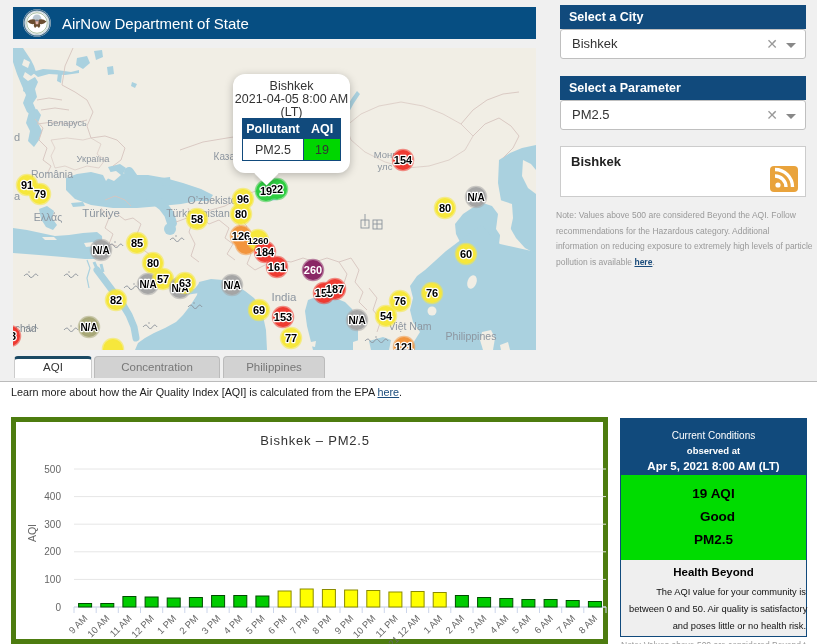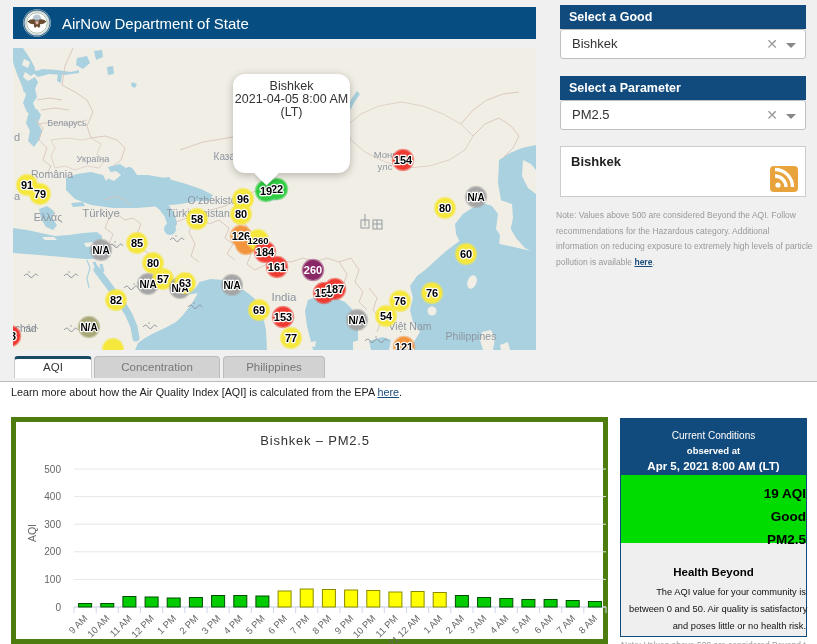--- a/index.html
+++ b/index.html
@@ -37,21 +37,21 @@
     border-top:3px solid #1a4a66; color:#333; line-height:16px; z-index:3; }
   #tabline { left:0; top:381px; width:817px; height:1px; background:#bbb; }
   #learn { left:11px; top:386px; width:700px; font-size:10.8px; color:#222; background:transparent; }
   #learn a { color:#1a4c7c; }
   #whitebot { left:0; top:382px; width:817px; height:262px; background:#fff; }
   
   #chartbox { left:11px; top:417px; width:597px; height:227px; background:#fff; border:5px solid #4d7c0f; }
   
   #cc { left:620px; top:418px; width:187px; height:219px; border:1px solid #114a7c; background:#efefef; }
   #cchdr { position:absolute; left:0; top:0; width:100%; height:56px; background:#114a7c; color:#fff; text-align:center; }
-  #ccgreen { position:absolute; left:0; top:56px; width:100%; height:68px; background:#00dc00; text-align:right;
+  #ccgreen { position:absolute; left:0; top:56px; width:100%; height:85px; background:#00dc00; text-align:center;
     font-weight:bold; font-size:13.5px; color:#000; }
   #cchealth { position:absolute; left:0; top:141px; width:100%; text-align:center; }
   #ccnote { left:621px; top:640px; width:190px; font-size:8.5px; color:#999; }
 </style>
 </head>
 <body>
 <div class="abs" id="topbg"></div>
 <div class="abs" id="whitebot"></div>
 
 <div class="abs" id="hdr">
@@ -261,38 +261,50 @@
 <text x="463" y="153" font-size="10" fill="#000" stroke="#fff" stroke-width="2.3" paint-order="stroke" stroke-linejoin="round">N/A</text>
 <text x="432" y="164" font-size="11" fill="#000" stroke="#fff" stroke-width="2.5" paint-order="stroke" stroke-linejoin="round">80</text>
 <text x="453" y="210" font-size="11" fill="#000" stroke="#fff" stroke-width="2.5" paint-order="stroke" stroke-linejoin="round">60</text>
 <text x="419" y="249" font-size="11" fill="#000" stroke="#fff" stroke-width="2.5" paint-order="stroke" stroke-linejoin="round">76</text>
 <text x="387" y="257" font-size="11" fill="#000" stroke="#fff" stroke-width="2.5" paint-order="stroke" stroke-linejoin="round">76</text>
 <text x="373" y="272" font-size="11" fill="#000" stroke="#fff" stroke-width="2.5" paint-order="stroke" stroke-linejoin="round">54</text>
 </g>
 </svg>
 </div>
 
-<div class="abs selhdr" style="top:5px;">Select a Good</div>
+<div class="abs selhdr" style="top:5px;">Select a City</div>
 <div class="abs selbox" style="top:29px;">Bishkek<span class="selx">✕</span><span class="selcaret"></span></div>
 <div class="abs selhdr" style="top:76px;">Select a Parameter</div>
 <div class="abs selbox" style="top:100px;">PM2.5<span class="selx">✕</span><span class="selcaret"></span></div>
 <div class="abs" id="rssbox">
   <b>Bishkek</b>
   <div id="rssicon">
     <svg width="28" height="26" viewBox="0 0 28 26">
       <circle cx="8" cy="19" r="2.6" fill="#fff"></circle>
       <path d="M5 10 A 11 11 0 0 1 16 21" fill="none" stroke="#fff" stroke-width="3.4"></path>
       <path d="M5 3.5 A 17.5 17.5 0 0 1 22.5 21" fill="none" stroke="#fff" stroke-width="3.4"></path>
     </svg>
   </div>
 </div>
 <div class="abs" id="notetxt">Note: Values above 500 are considered Beyond the AQI. Follow<br>recommendations for the Hazardous category. Additional<br>information on reducing exposure to extremely high levels of particle<br>pollution is available <a href="#">here</a>.</div>
 
 <div class="abs" id="popup">
   <div style="text-align:center;padding-top:6px;font-size:12.5px;color:#333;line-height:13px;">Bishkek<br>2021-04-05 8:00 AM<br>(LT)</div>
+  <table id="ptab">
+      <tbody>
+        <tr>
+          <th style="width:61px;">Pollutant</th>
+          <th style="width:37px;">AQI</th>
+        </tr>
+  <tr>
+          <td>PM2.5</td>
+          <td style="background:#00d600;">19</td>
+        </tr>
+      </tbody>
+    </table>
   <div id="parrow"></div>
 </div>
 
 <div class="abs tab" id="tab1">AQI</div>
 <div class="abs tab" style="left:94px;width:126px;">Concentration</div>
 <div class="abs tab" style="left:223px;width:102px;">Philippines</div>
 <div class="abs" id="tabline"></div>
 <div class="abs" id="learn">Learn more about how the Air Quality Index [AQI] is calculated from the EPA <a href="#">here</a>.</div>
 
 <div class="abs" id="chartbox">

